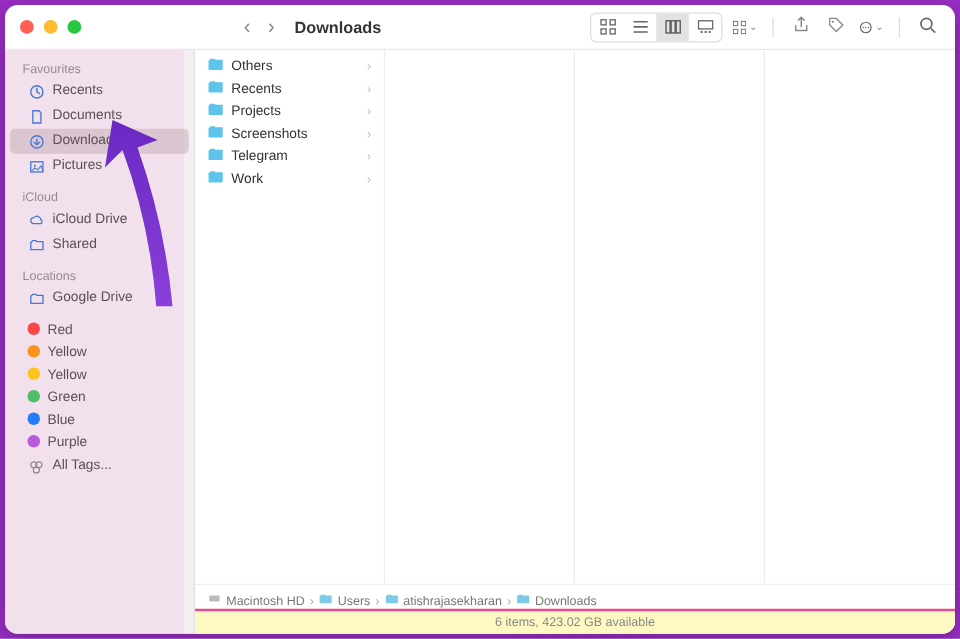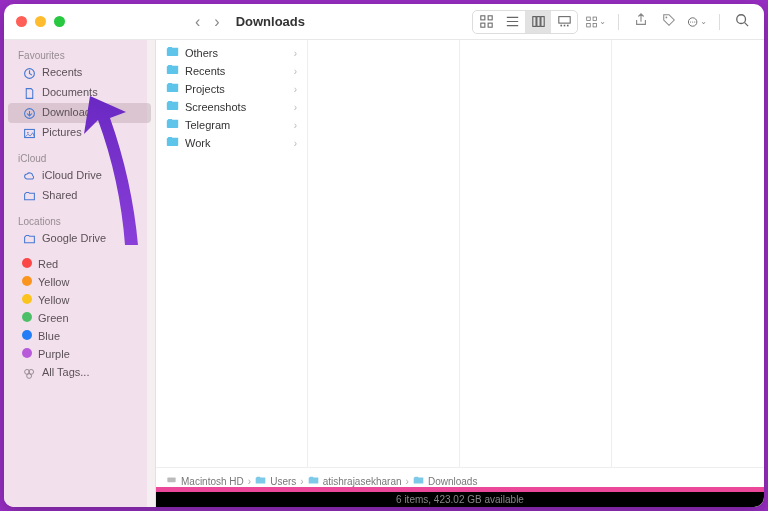--- a/index.html
+++ b/index.html
@@ -28,21 +28,21 @@
 .sidebar-item .icon { width: 14px; height: 14px; display: inline-flex; align-items: center; justify-content: center; color: #2b74d6; font-size: 12px; }
 .tag-dot { width: 10px; height: 10px; border-radius: 50%; flex-shrink: 0; }
 .content { flex: 1; display: flex; flex-direction: column; background: #fff; }
 .columns { flex: 1; display: flex; overflow: hidden; }
 .col { width: 152px; border-right: 1px solid #eee; padding: 4px 0; overflow-y: auto; }
 .folder-row { display: flex; align-items: center; padding: 2px 10px; font-size: 11px; color: #333; gap: 6px; }
 .folder-row .ficon { color: #37a7d8; font-size: 12px; }
 .folder-row .chev { margin-left: auto; color: #bbb; font-size: 10px; }
 .pathbar { height: 20px; border-top: 1px solid #eee; display: flex; align-items: flex-end; padding: 0 10px; font-size: 10px; color: #777; gap: 4px; }
 .pathbar .sep { color: #aaa; }
-.statusbar { height: 20px; border-top: 5px solid #ec4899; display: flex; align-items: center; justify-content: center; font-size: 10px; color: #888; background: #000000; }
+.statusbar { height: 20px; border-top: 2px solid #ec4899; display: flex; align-items: center; justify-content: center; font-size: 10px; color: #888; background: #fef9c3; }
 .arrow-overlay { position: absolute; left: 66px; top: 50px; width: 90px; height: 160px; pointer-events: none; z-index: 10; }
 .toolbar-sep { width: 1px; height: 16px; background: #ddd; margin: 0 4px; }
 .pink-tint { position: absolute; left: 0; top: 0; width: 143px; height: 100%; background: rgba(230,150,200,0.15); pointer-events: none; z-index: 2; }
 .chev-down { font-size: 8px; margin-left: 2px; color: #888; }
 </style>
 </head>
 <body>
 
 <div class="window">
   <div class="titlebar">

